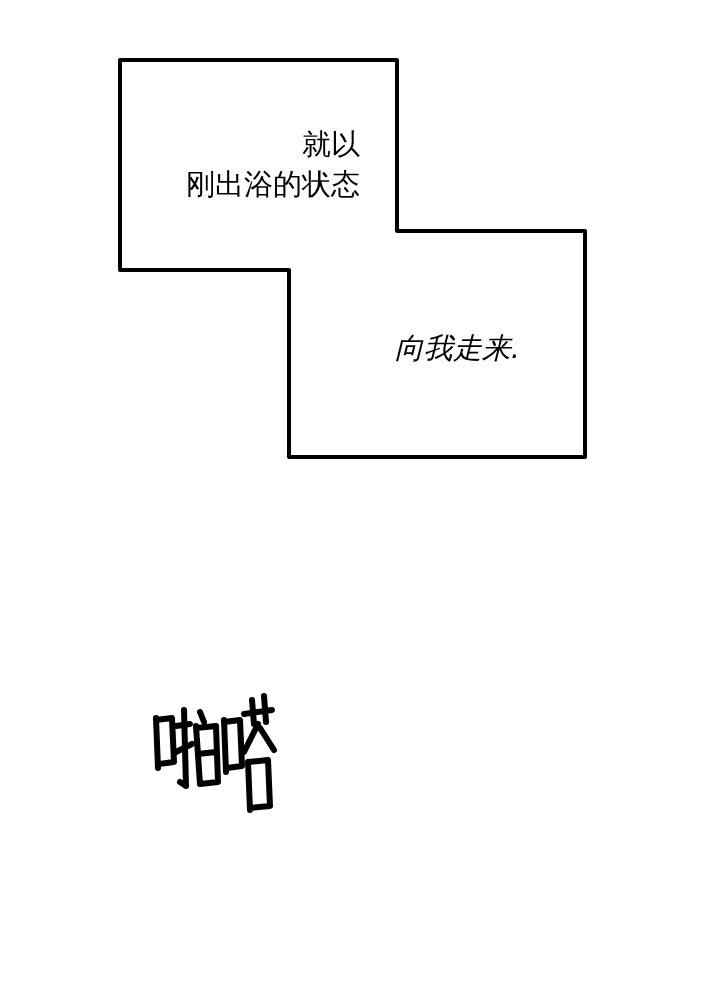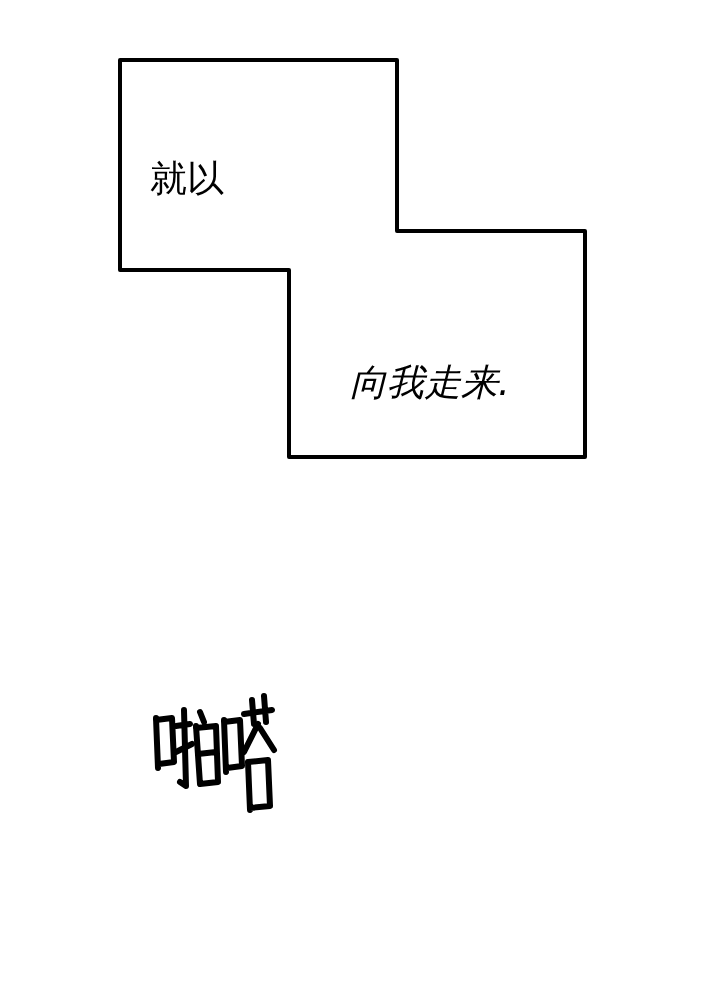--- a/index.html
+++ b/index.html
@@ -1,33 +1,34 @@
 <!DOCTYPE html>
 <html><head>
   <meta charset="utf-8">
   <style>
     html, body { margin: 0; padding: 0; background: #ffffff; }
     body { width: 720px; height: 1000px; position: relative; overflow: hidden;
            font-family: "DejaVu Sans", sans-serif; }
     .panel-svg { position: absolute; left: 0; top: 0; }
-    .caption { position: absolute; color: #000; font-size: 37px; line-height: 40px;
-               text-align: left; white-space: nowrap; letter-spacing: 0px; margin-top: 35px; }
+    .caption { position: absolute; color: #000; font-size: 29px; line-height: 40px;
+               text-align: right; white-space: nowrap; letter-spacing: 0px; }
     .cap1 { left: 150px; top: 124px; width: 210px; }
     .cap2 { left: 350px; top: 328px; width: 170px; font-style: italic; }
     .sfx { position: absolute; left: 150px; top: 690px; width: 130px; height: 130px; }
   </style>
 </head>
 <body>
 
 <svg class="panel-svg" width="720" height="1000" viewBox="0 0 720 1000">
   <polygon points="120,60 397,60 397,231 585,231 585,457 289,457 289,270 120,270" fill="#ffffff" stroke="#000000" stroke-width="4" stroke-linejoin="round"></polygon>
 </svg>
 
 <div class="caption cap1">
   <div>就以</div>
+  <div>刚出浴的状态</div>
 </div>
 
 <div class="caption cap2">
   <div>向我走来.</div>
 </div>
 
 <svg class="sfx" viewBox="0 0 130 130">
   <g fill="none" stroke="#000" stroke-width="6" stroke-linecap="round" stroke-linejoin="round">
 
     <path d="M6,28 L8,78 M6,30 L22,28 L24,72 L9,74"></path>

